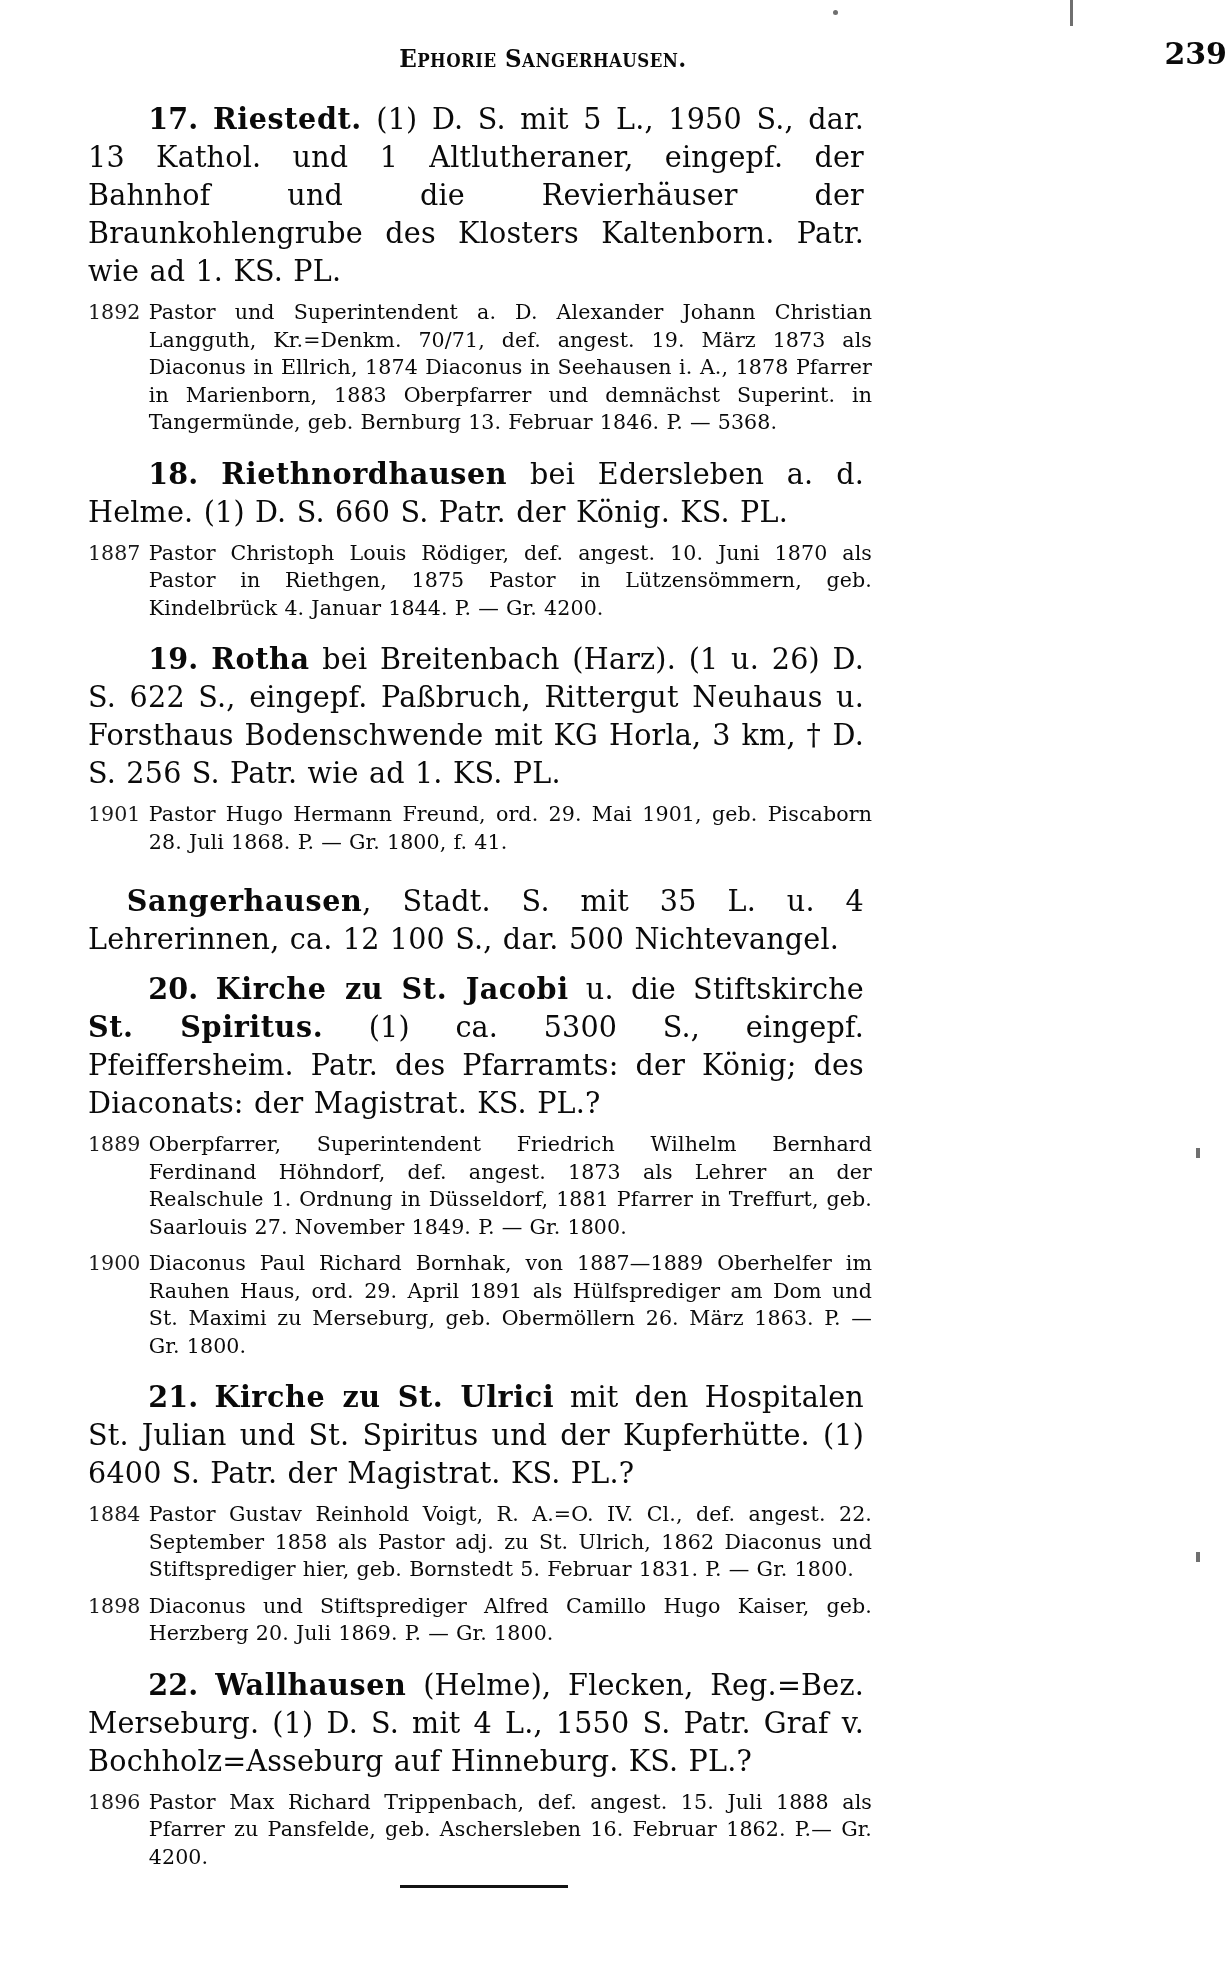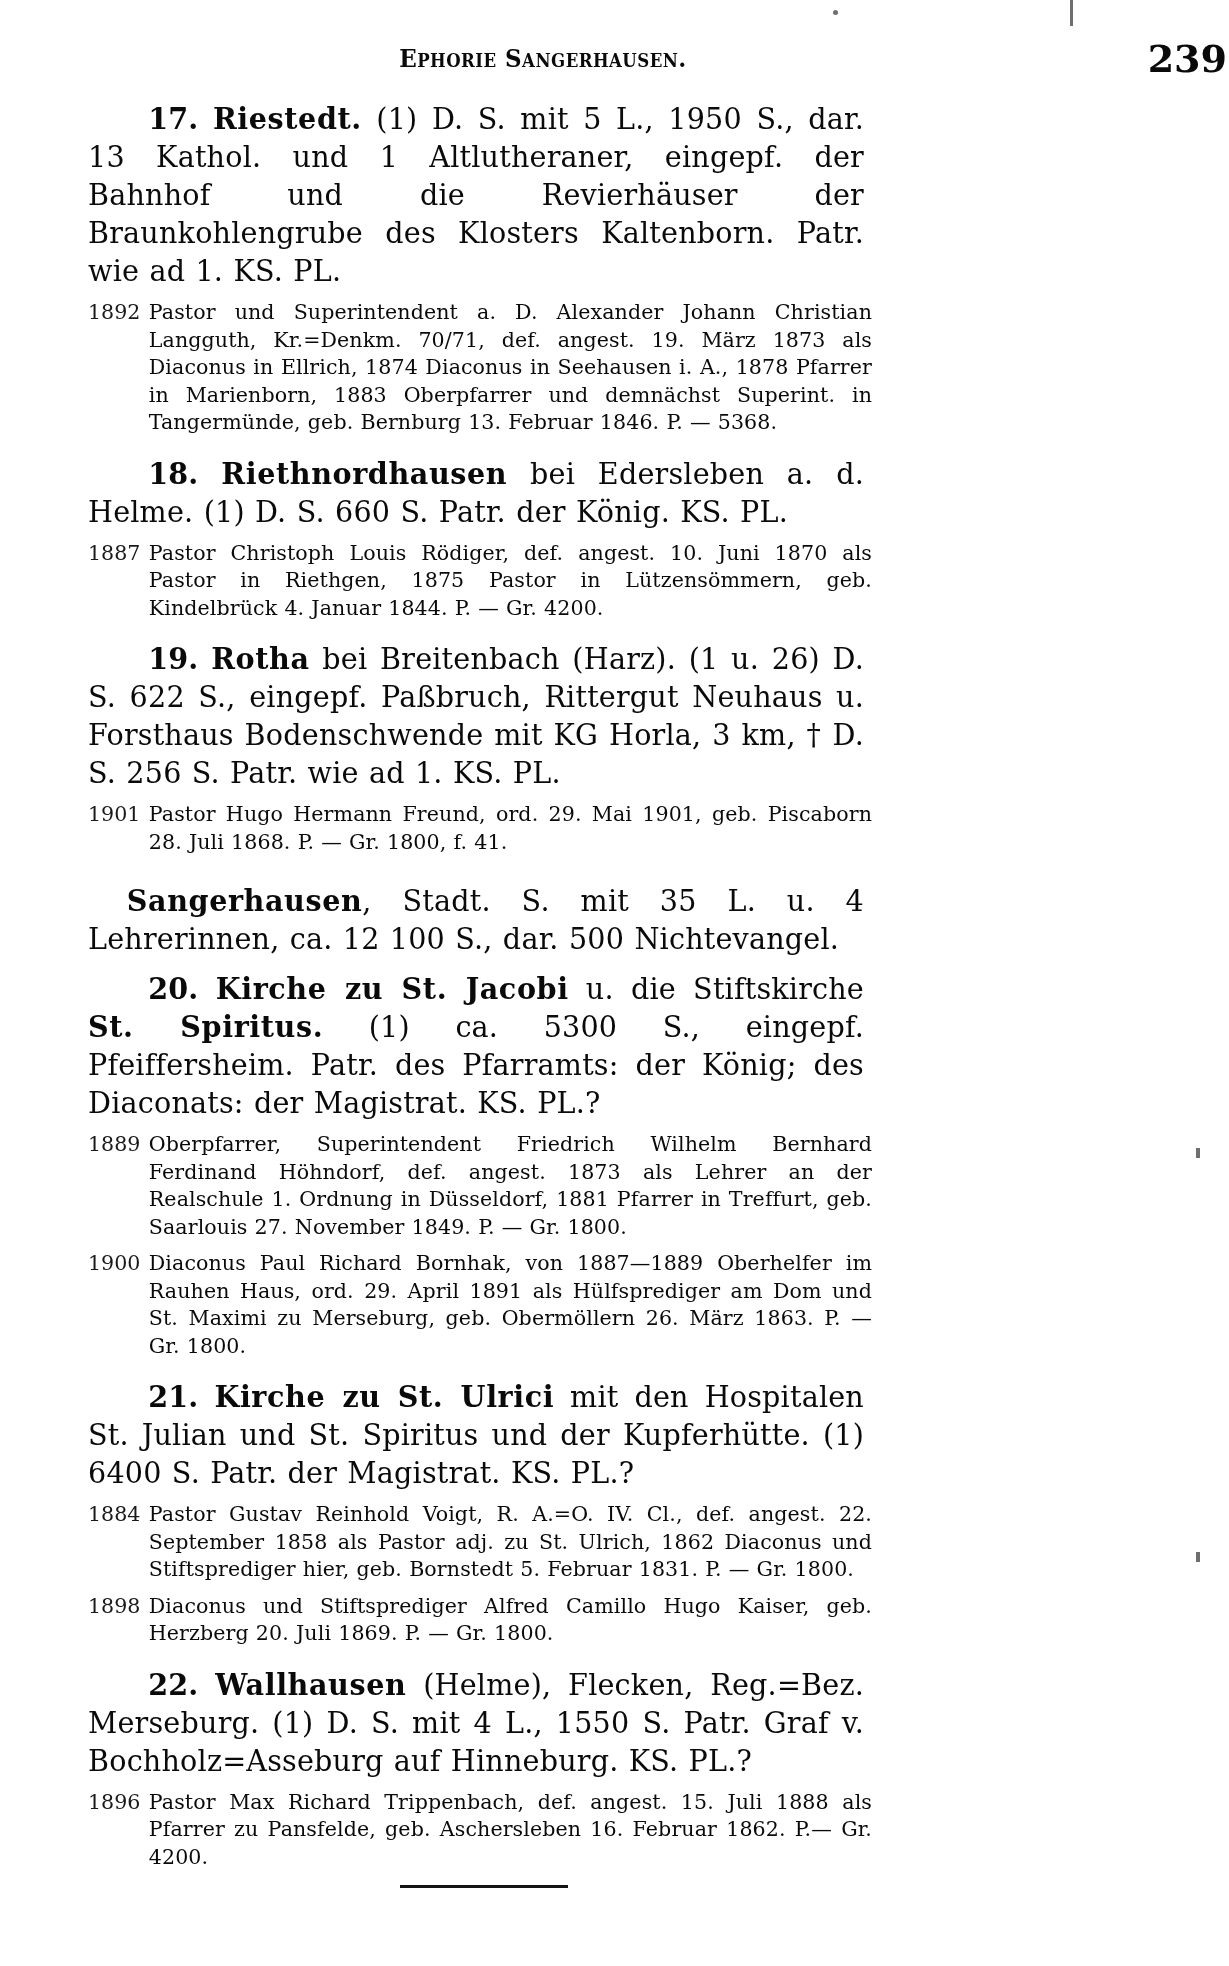--- a/index.html
+++ b/index.html
@@ -43,21 +43,21 @@
     letter-spacing: 0.5px;
     font-variant: small-caps;
     transform: scaleX(0.92);
     transform-origin: center;
   }
   .runhead-folio {
     position: absolute;
     right: 48px; top: -8px;
     font-family: "DejaVu Serif", "Liberation Serif", serif;
     font-weight: 700;
-    font-size: 38px;
+    font-size: 30px;
     letter-spacing: 0px;
   }
 
   
   .col {
     position: absolute;
     left: 88px;
     top: 100px;
     width: 800px;
   }

